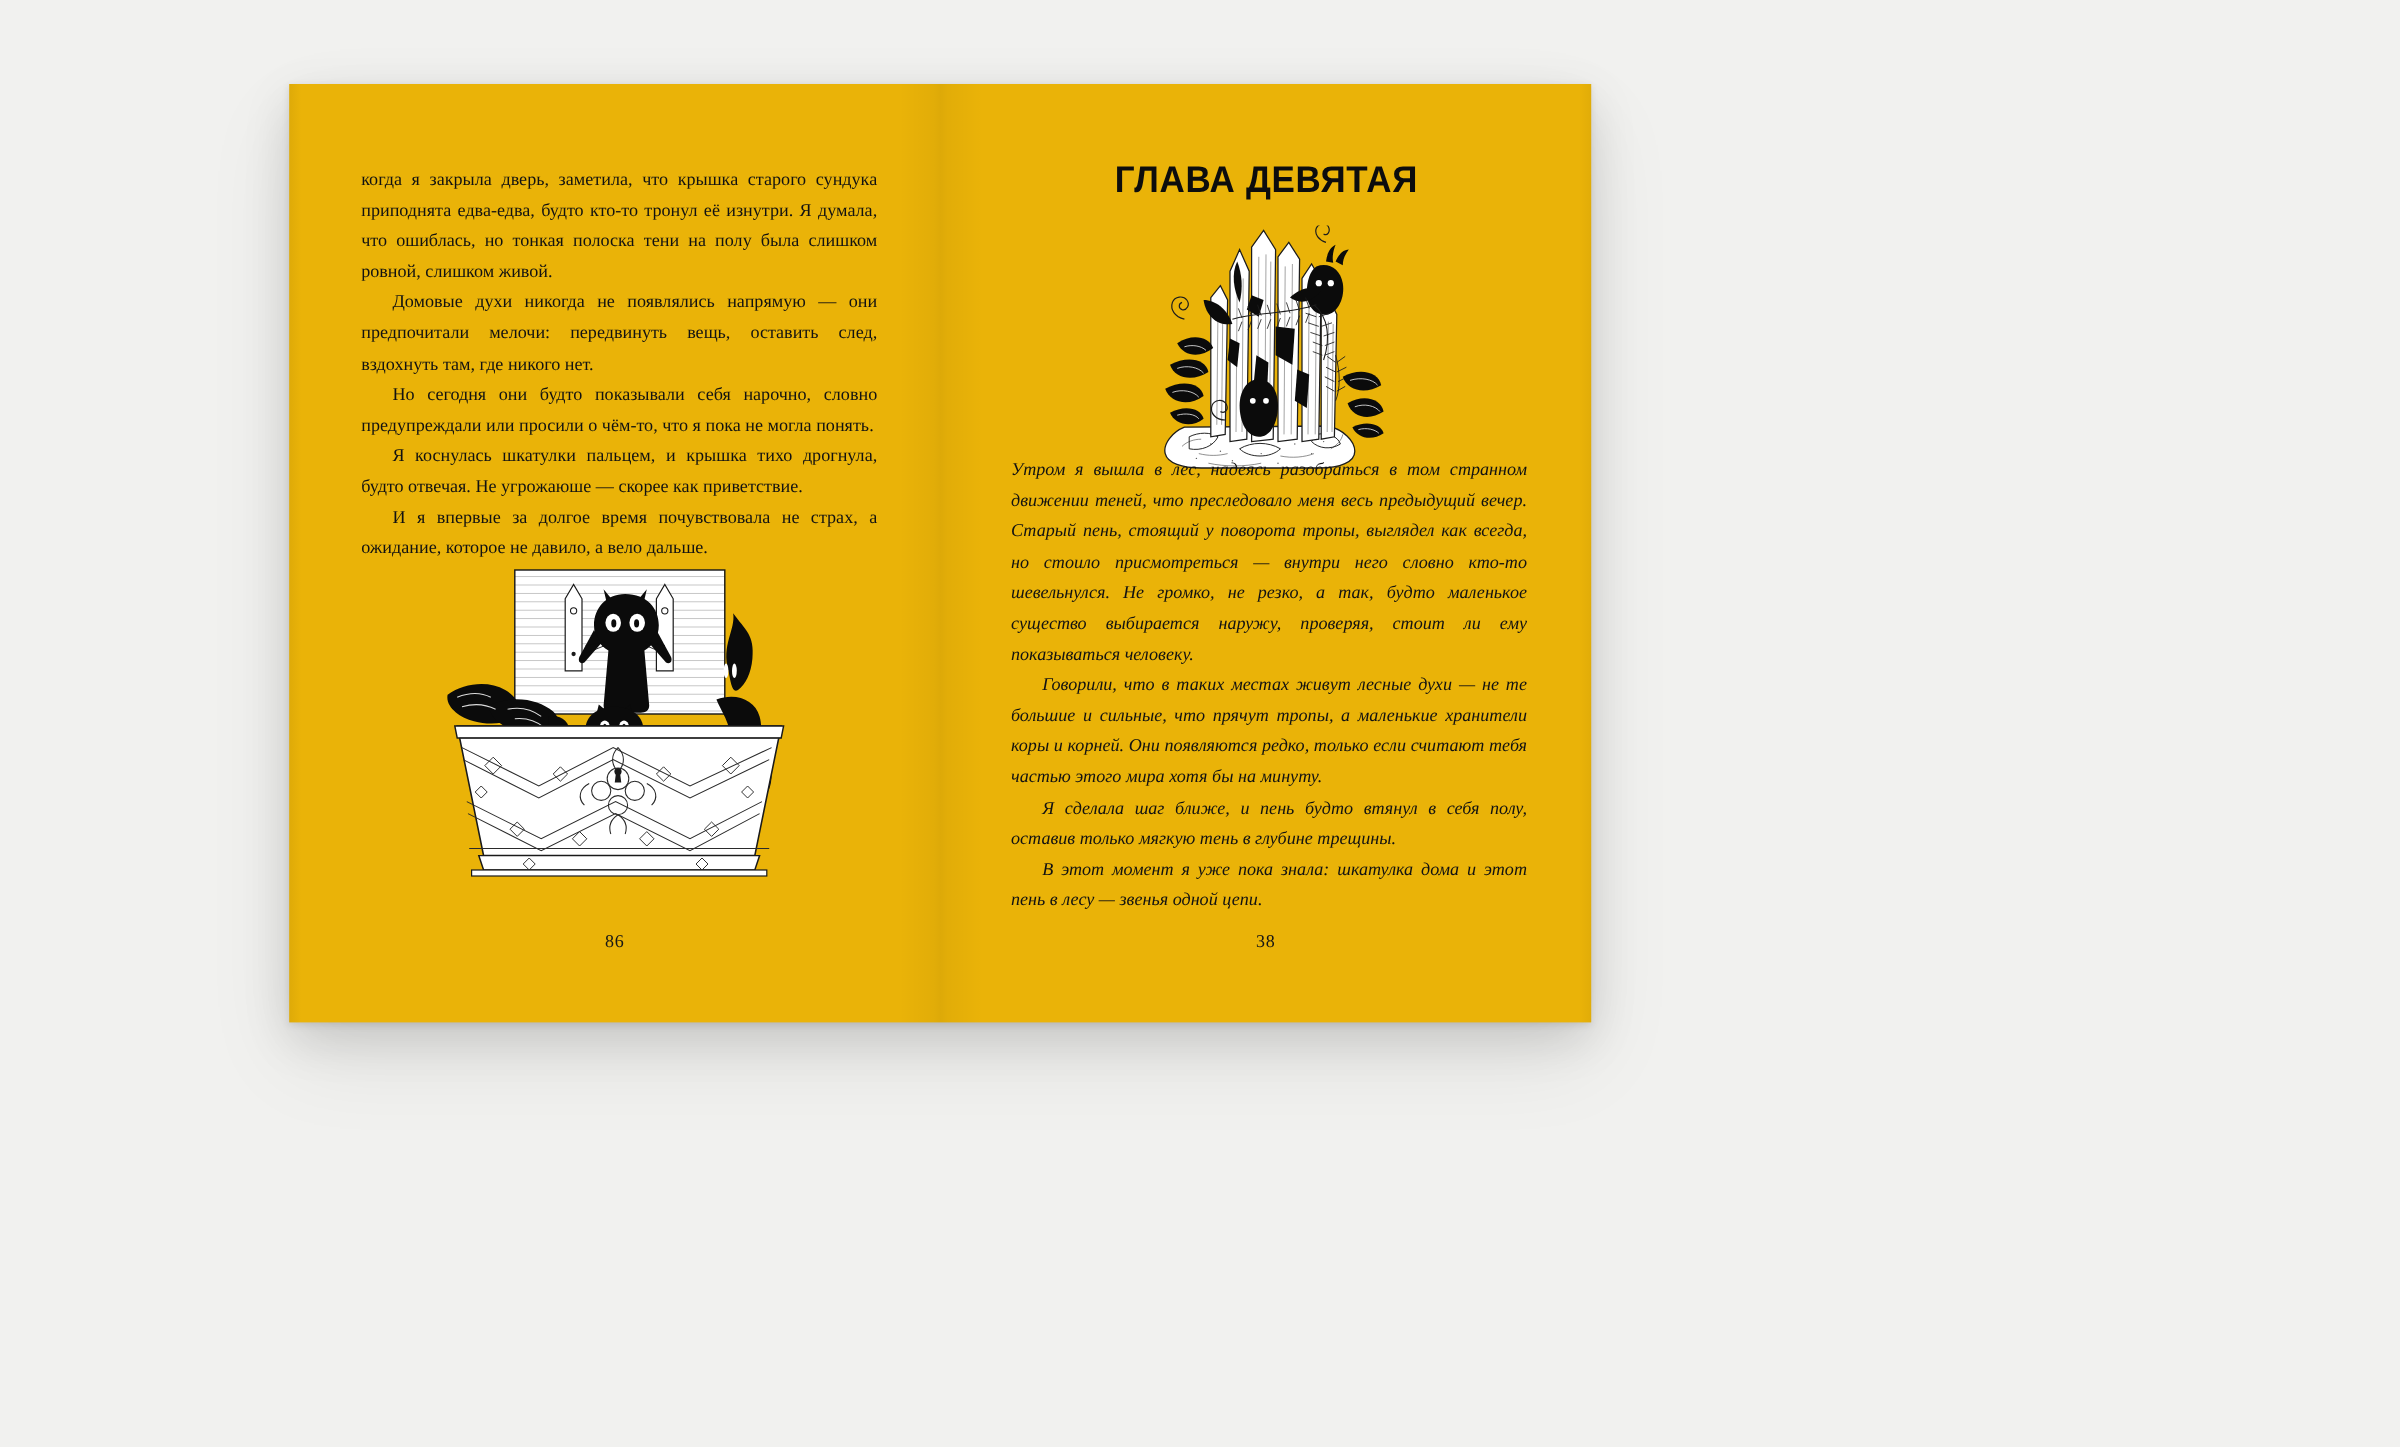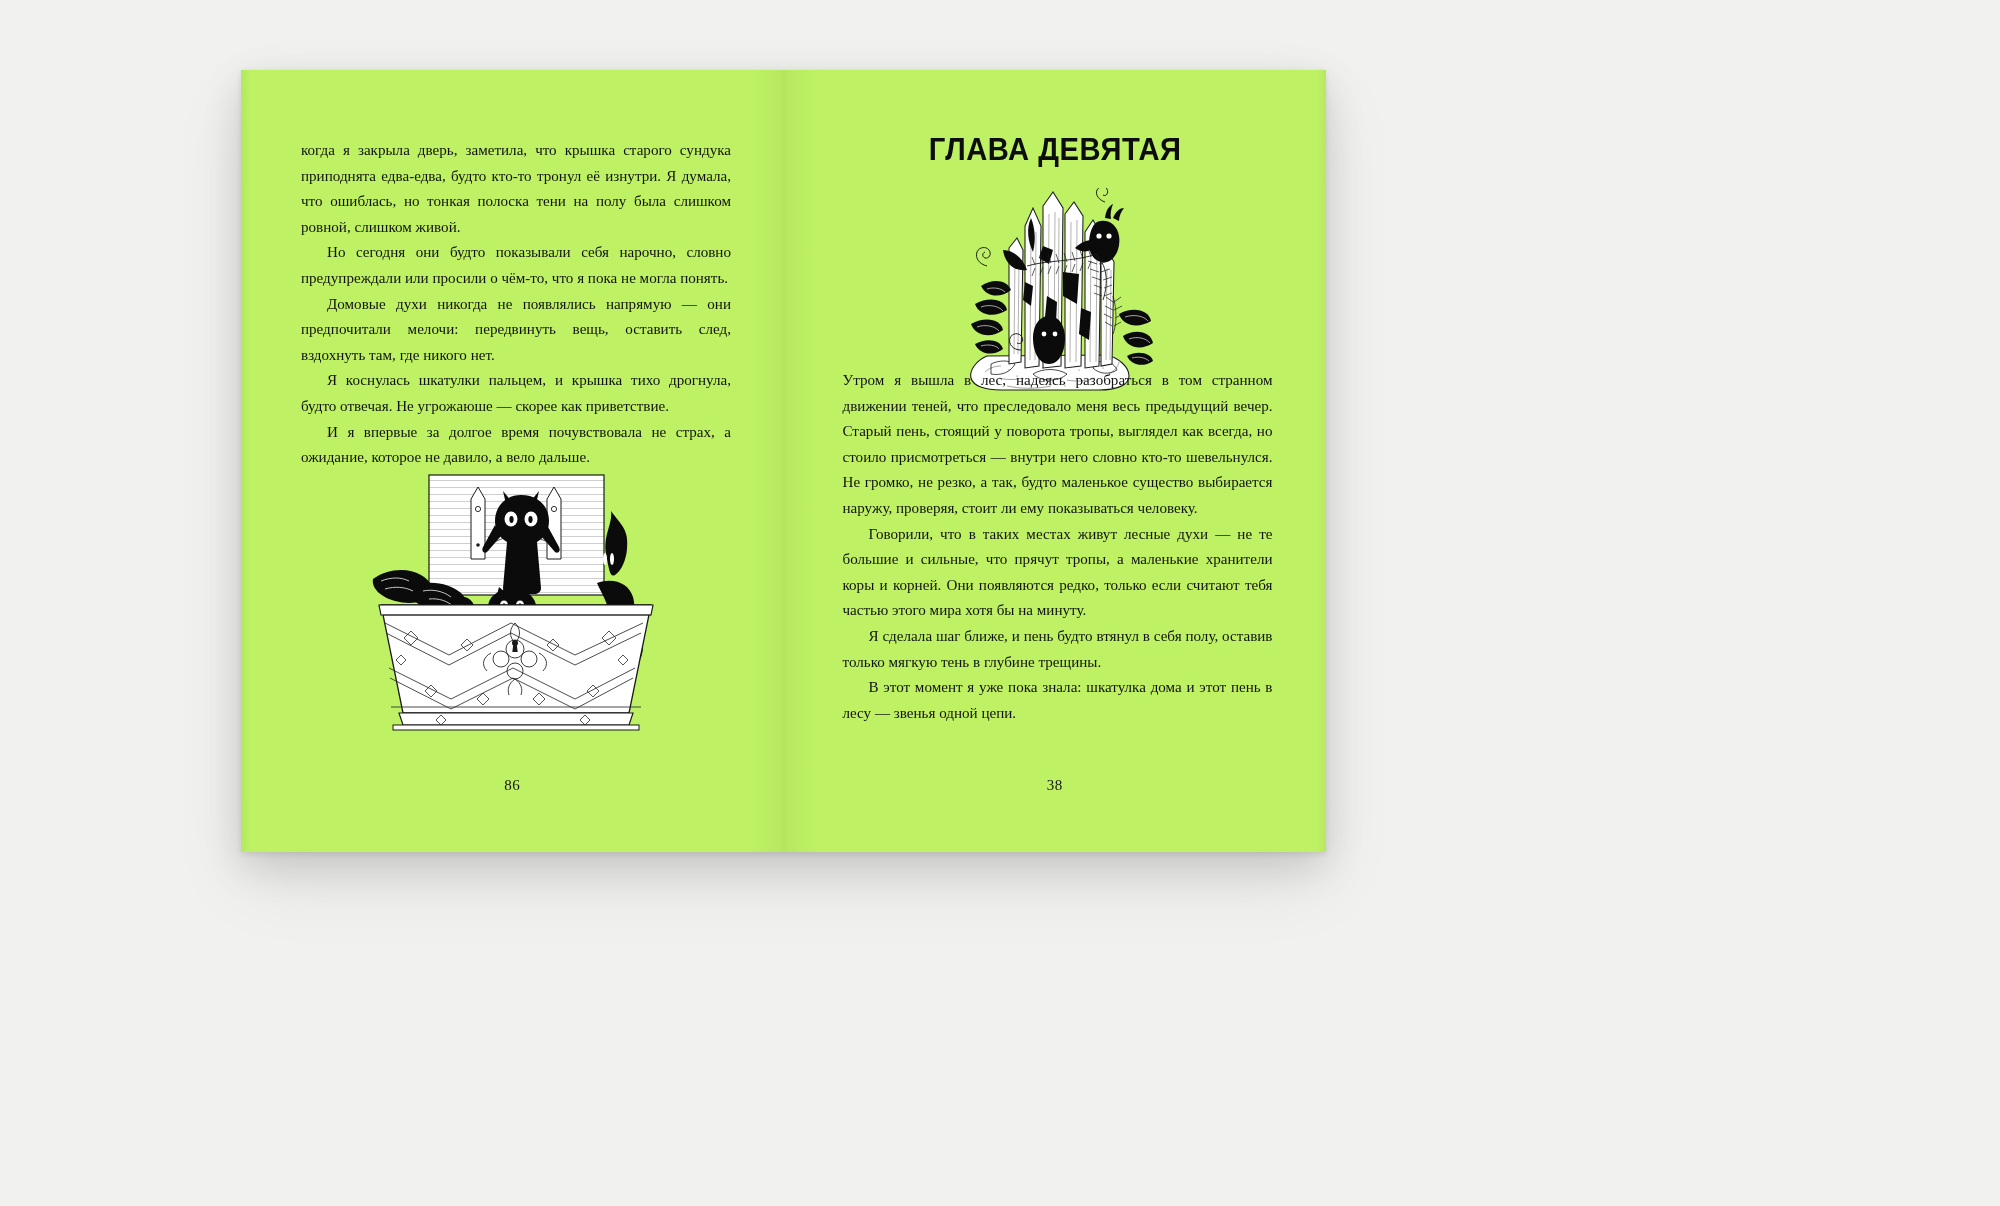--- a/index.html
+++ b/index.html
@@ -23,21 +23,21 @@
     background: #f1f1ef;
   }
 
   
   .book {
     position: absolute;
     left: 241px;
     top: 70px;
     width: 1085px;
     height: 782px;
-    background: #bef264;
+    background: #eab308;
     box-shadow:
       0 2px 6px rgba(0,0,0,0.10),
       0 14px 38px rgba(0,0,0,0.13),
       0 30px 70px rgba(0,0,0,0.08);
     display: flex;
   }
   
   .book::after {
     content: "";
     position: absolute;
@@ -83,21 +83,21 @@
     position: absolute;
     width: 430px;
     font-size: 15.1px;
     line-height: 25.6px;
     color: #121212;
     text-align: justify;
     text-justify: inter-word;
     hyphens: manual;
   }
   .col.left-col  { left: 60px;  top: 68px; }
-  .col.right-col { left: 59px;  top: 298px; }
+  .col.right-col { left: 59px;  top: 310px; font-style: italic; }
 
   .col p {
     margin: 0;
     text-indent: 26px;
   }
   .col p.noindent { text-indent: 0; }
 
   
   .chapter-title {
     position: absolute;
@@ -152,22 +152,22 @@
 
 <div class="backdrop"></div>
 
 <div class="book">
 
   <div class="page">
     <div class="page-inner">
 
       <div class="col left-col">
         <p class="noindent">когда я закрыла дверь, заметила, что крышка старого сундука приподнята едва-едва, будто кто-то тронул её изнутри. Я думала, что ошиблась, но тонкая полоска тени на полу была слишком ровной, слишком живой.</p>
+        <p>Домовые духи никогда не появлялись напрямую — они предпочитали мелочи: передвинуть вещь, оставить след, вздохнуть там, где никого нет.</p>
         <p>Но сегодня они будто показывали себя нарочно, словно предупреждали или просили о чём-то, что я пока не могла понять.</p>
-        <p>Домовые духи никогда не появлялись напрямую — они предпочитали мелочи: передвинуть вещь, оставить след, вздохнуть там, где никого нет.</p>
         <p>Я коснулась шкатулки пальцем, и крышка тихо дрогнула, будто отвечая. Не угрожаюше — скорее как приветствие.</p>
         <p>И я впервые за долгое время почувствовала не страх, а ожидание, которое не давило, а вело дальше.</p>
       </div>
 
       <div class="illo illo-chest">
         <svg viewBox="0 0 290 270" xmlns="http://www.w3.org/2000/svg">
           <defs>
             <pattern id="plank" width="290" height="7" patternUnits="userSpaceOnUse">
               <line x1="0" y1="3.5" x2="290" y2="3.5" stroke="#3a3a3a" stroke-width="0.45" opacity="0.55"></line>
             </pattern>

